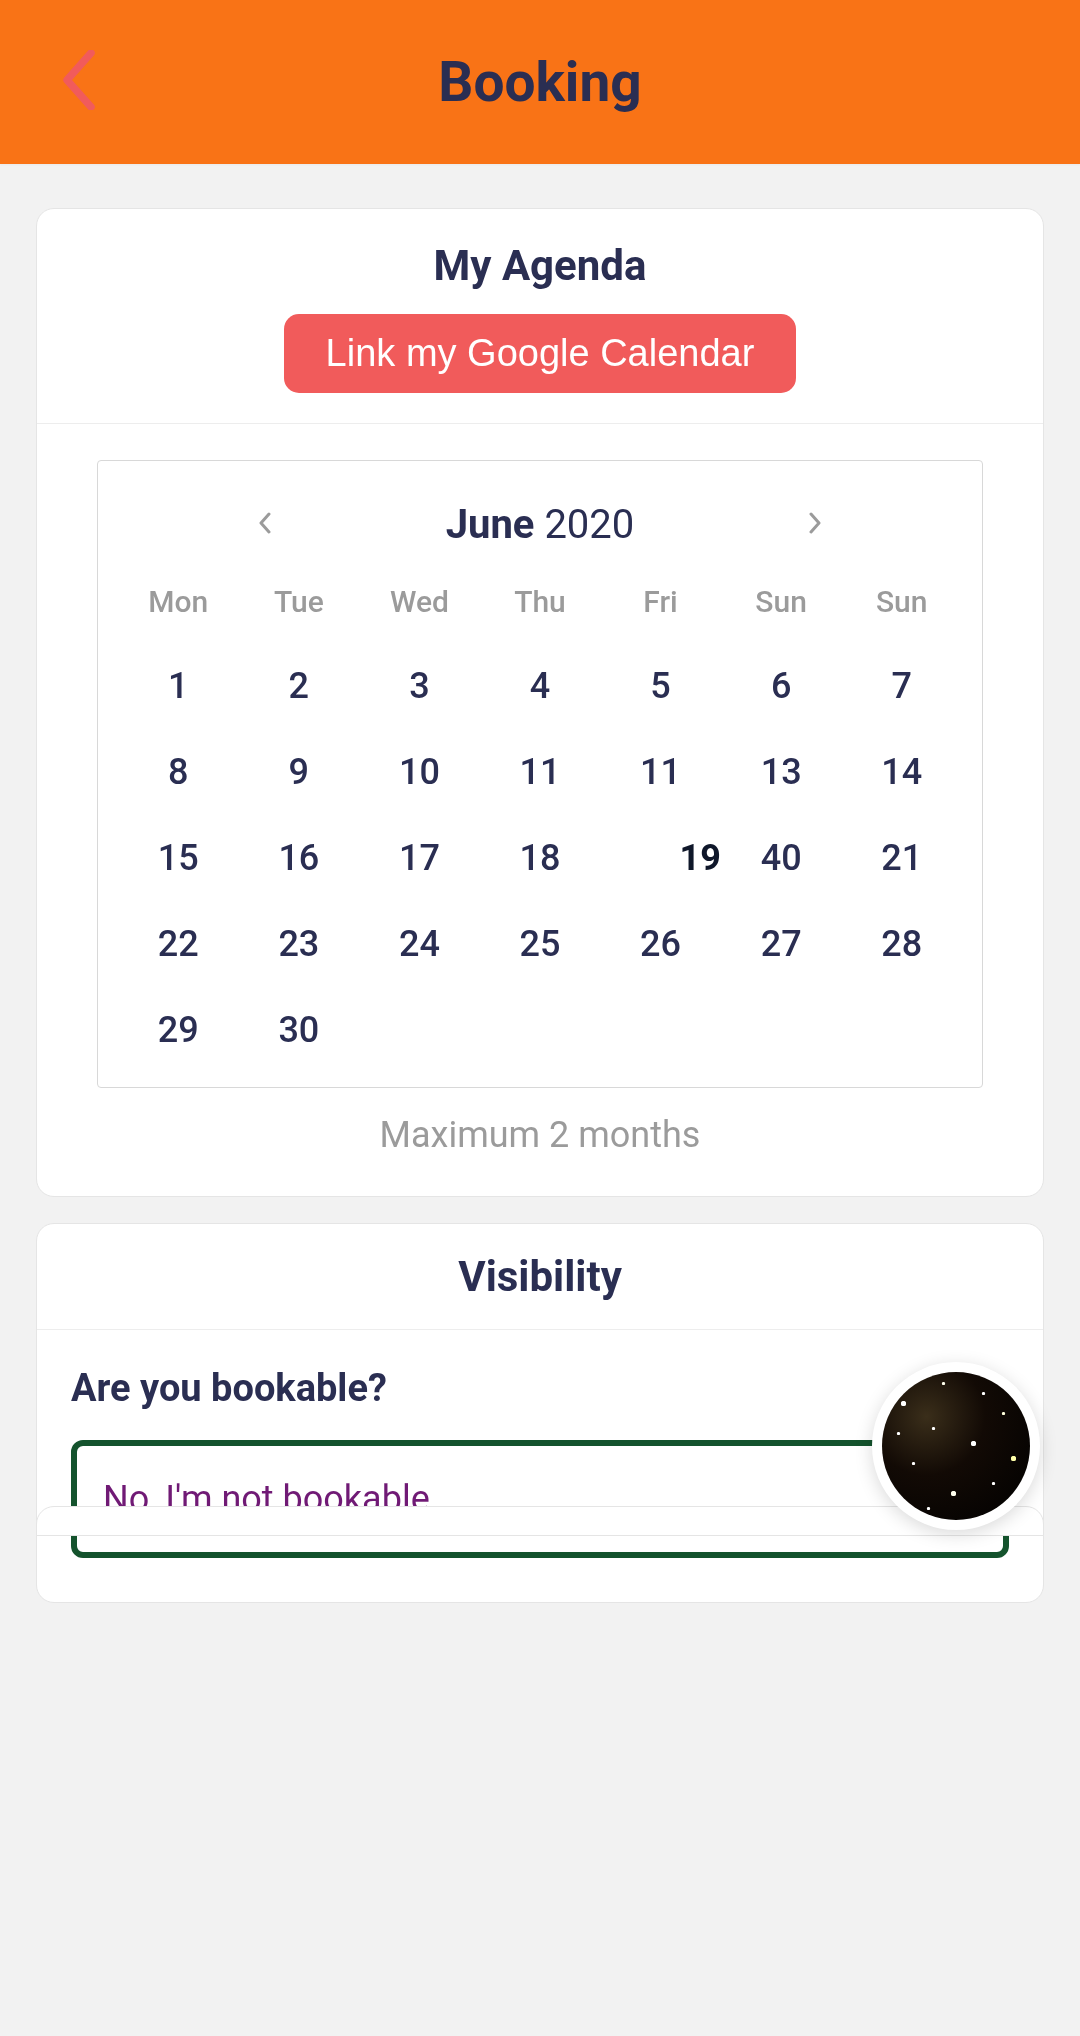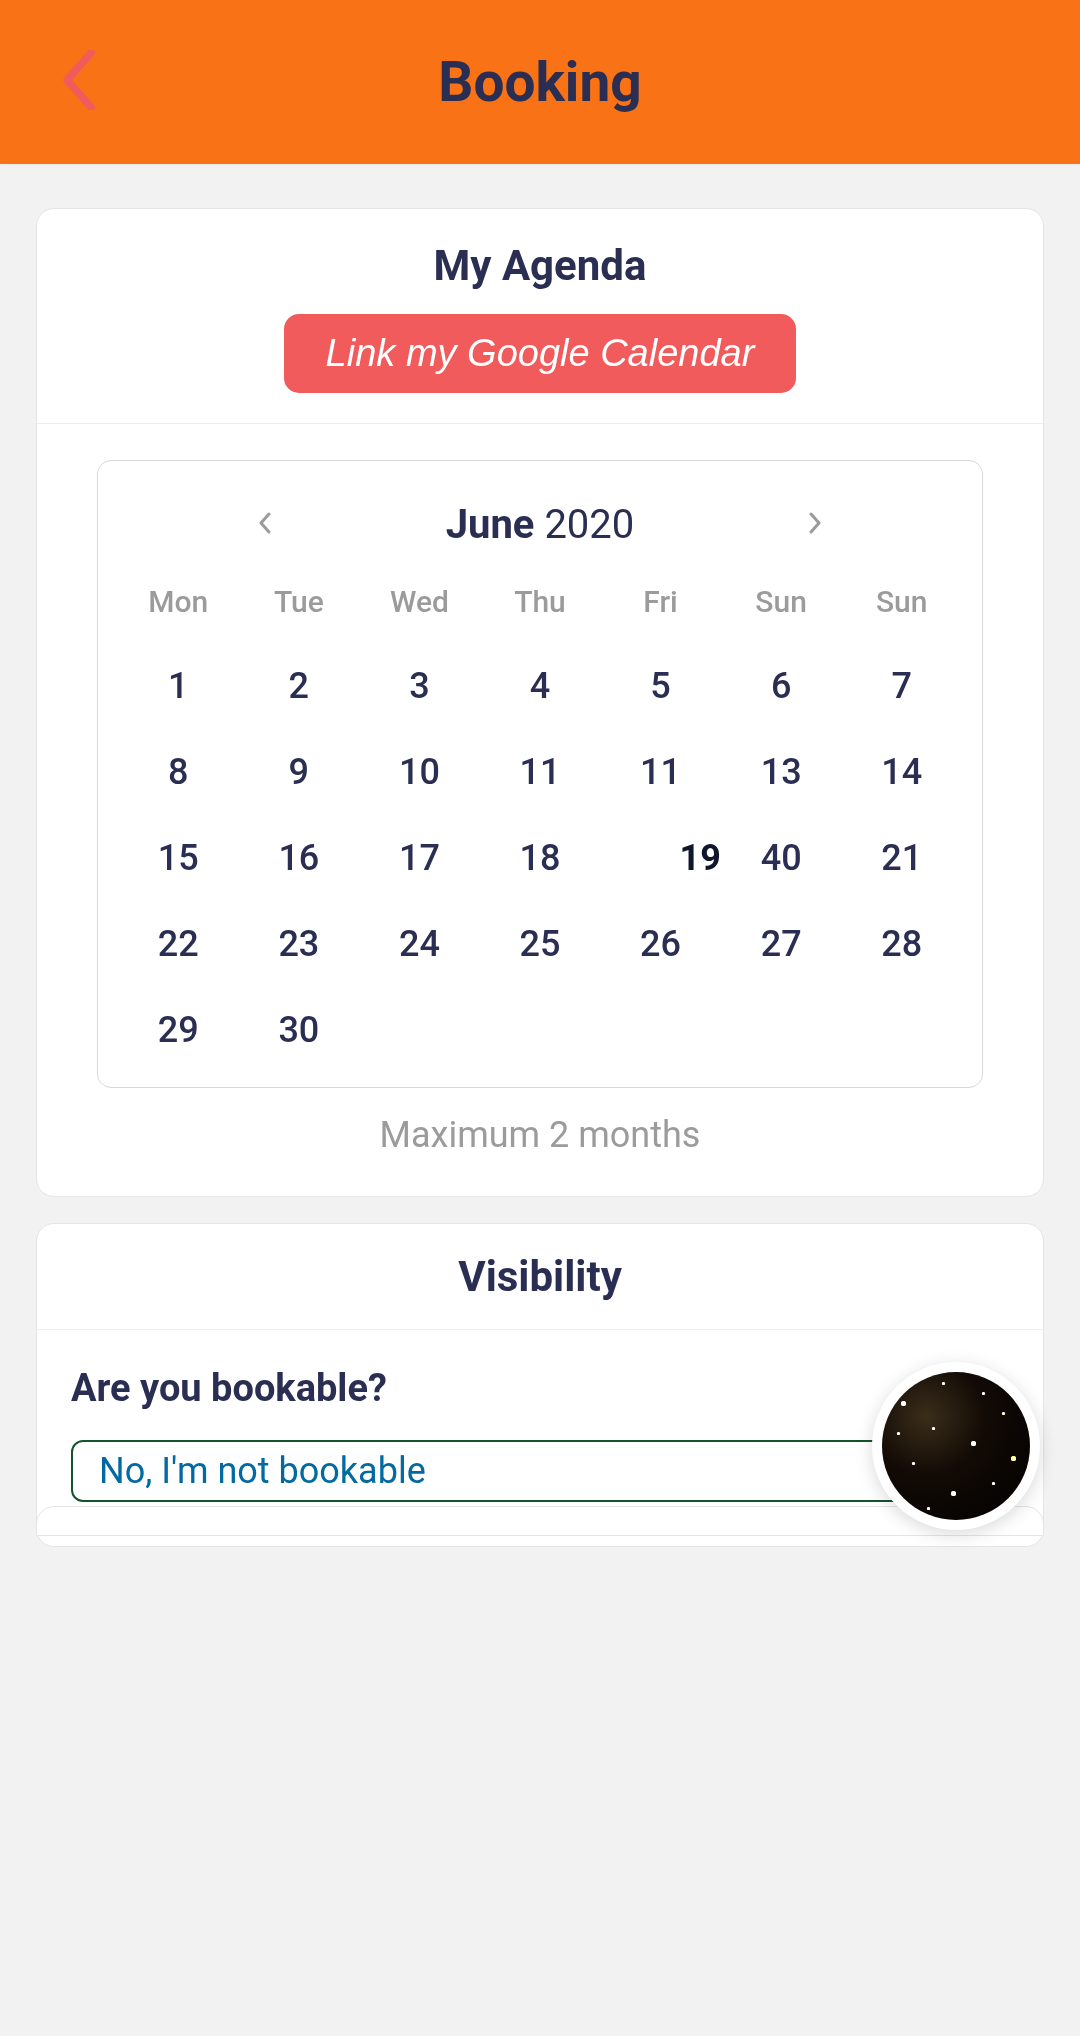--- a/index.html
+++ b/index.html
@@ -64,28 +64,27 @@
       display: inline-block;
       margin-top: 24px;
       background: #f15b5b;
       color: #ffffff;
       font-size: 38px;
       font-weight: 500;
       padding: 18px 42px;
       border-radius: 15px;
       border: none;
       cursor: pointer;
-      font-style: italic;
     }
     .calendar-wrapper {
       padding: 36px 60px 40px 60px;
     }
     .calendar-box {
       border: 1px solid #d8d8d8;
-      border-radius: 14px;
+      border-radius: 4px;
       padding: 40px 20px 30px 20px;
     }
     .calendar-nav {
       display: flex;
       align-items: center;
       justify-content: center;
       position: relative;
       margin-bottom: 36px;
     }
     .cal-arrow {
@@ -144,25 +143,25 @@
       padding: 36px 34px 44px 34px;
     }
     .visibility-question {
       font-size: 38px;
       font-weight: 700;
       color: #2a2e52;
       margin-bottom: 30px;
     }
     .select-field {
       width: 100%;
-      border: 2px solid #14532d;
+      border: 6px solid #14532d;
       border-radius: 12px;
-      padding: 8px 26px;
+      padding: 32px 26px;
       font-size: 36px;
-      color: #0369a1;
+      color: #701a75;
       background: #ffffff;
       cursor: pointer;
     }
     .fab {
       position: absolute;
       right: 40px;
       bottom: 506px;
       width: 168px;
       height: 168px;
       border-radius: 50%;

